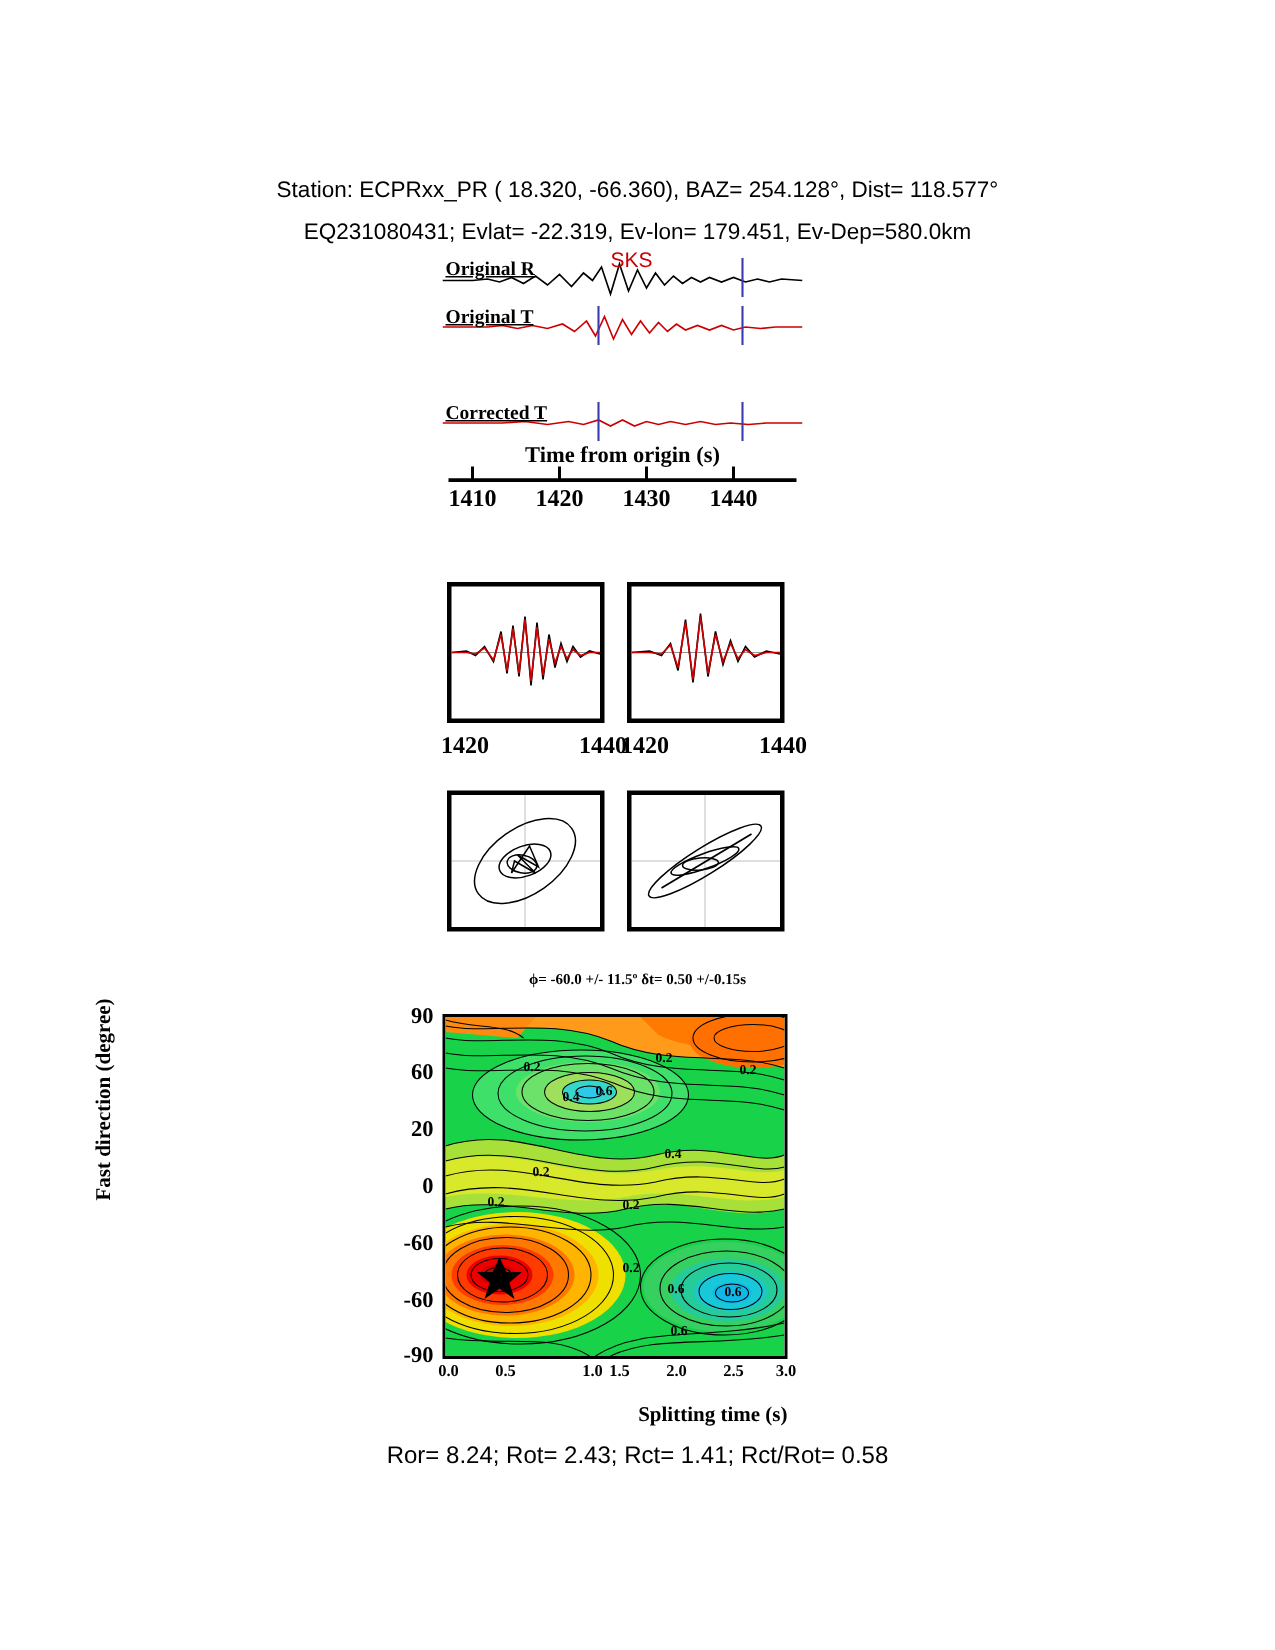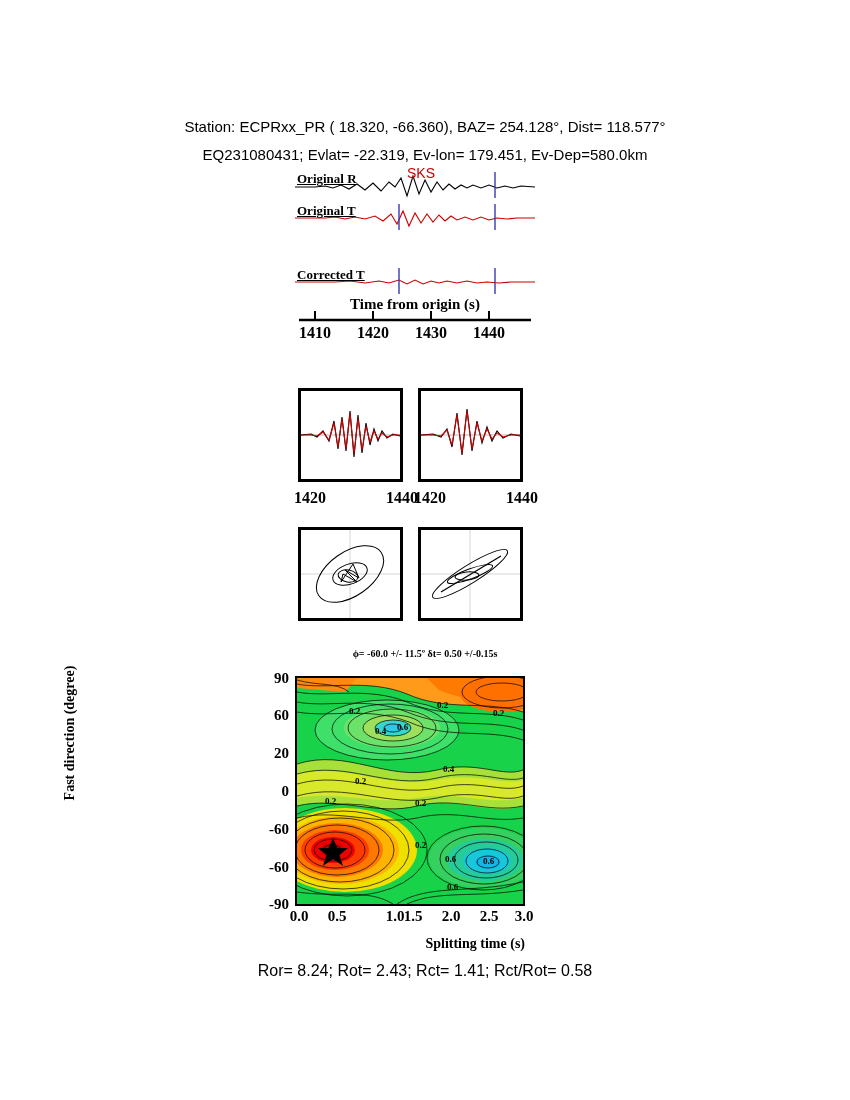--- a/index.html
+++ b/index.html
@@ -159,21 +159,21 @@
     text-align: right;
     font-family: "Liberation Serif", serif;
     font-weight: bold;
     font-size: 15px;
   }
   .cp-xtick {
     position: absolute;
     top: 908px;
     font-family: "Liberation Serif", serif;
     font-weight: bold;
-    font-size: 15px;
+    font-size: 11px;
     transform: translateX(-50%);
   }
   .cp-xlabel {
     position: absolute;
     left: 295px;
     top: 936px;
     width: 230px;
     text-align: right;
     font-family: "Liberation Serif", serif;
     font-weight: bold;

